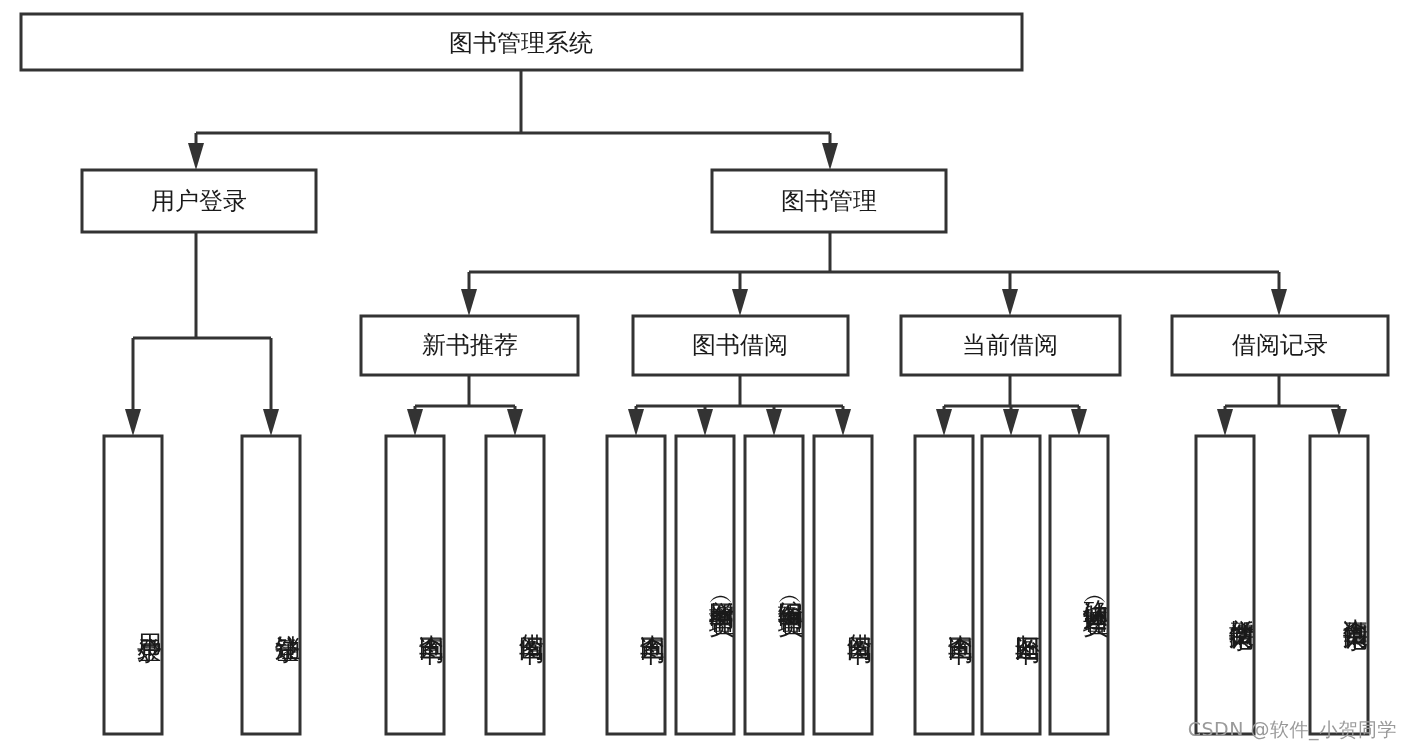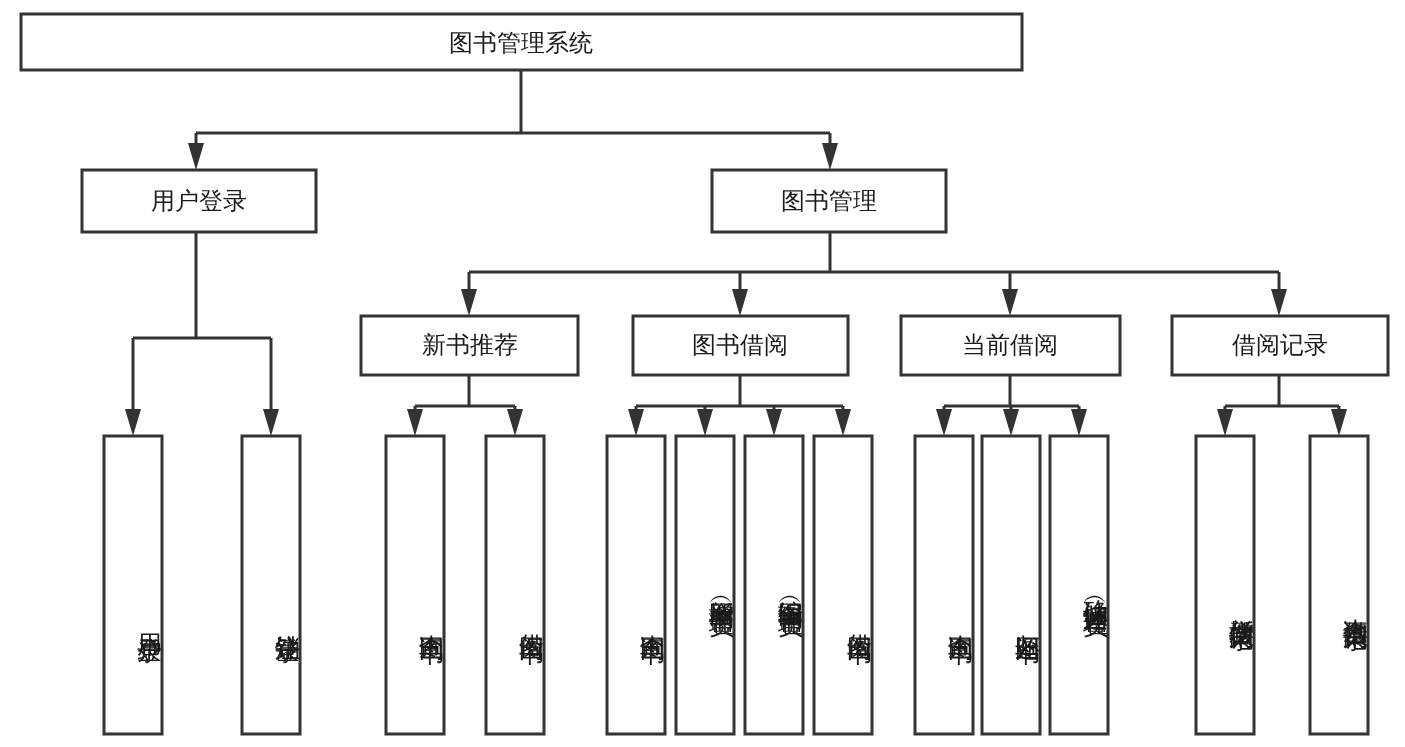--- a/index.html
+++ b/index.html
@@ -199,13 +199,14 @@
   <div class="node-label-v" style="left:607px; top:505px; width:58px; height:225px;">查询图书</div>
   <div class="node-label-v" style="left:676px; top:446px; width:58px; height:285px;">新增图书（管理员）</div>
   <div class="node-label-v" style="left:745px; top:446px; width:58px; height:285px;">编辑图书（管理员）</div>
   <div class="node-label-v" style="left:814px; top:505px; width:58px; height:225px;">借阅图书</div>
   <div class="node-label-v" style="left:915px; top:505px; width:58px; height:225px;">查询图书</div>
   <div class="node-label-v" style="left:982px; top:505px; width:58px; height:225px;">归还图书</div>
   <div class="node-label-v" style="left:1050px; top:446px; width:58px; height:285px;">确认归还（管理员）</div>
   <div class="node-label-v" style="left:1196px; top:476px; width:58px; height:255px;">新增借阅记录</div>
   <div class="node-label-v" style="left:1310px; top:476px; width:58px; height:255px;">查询借阅记录</div>
 
+  <div class="watermark">CSDN @软件_小贺同学</div>
 </div>
 
 </body></html>

